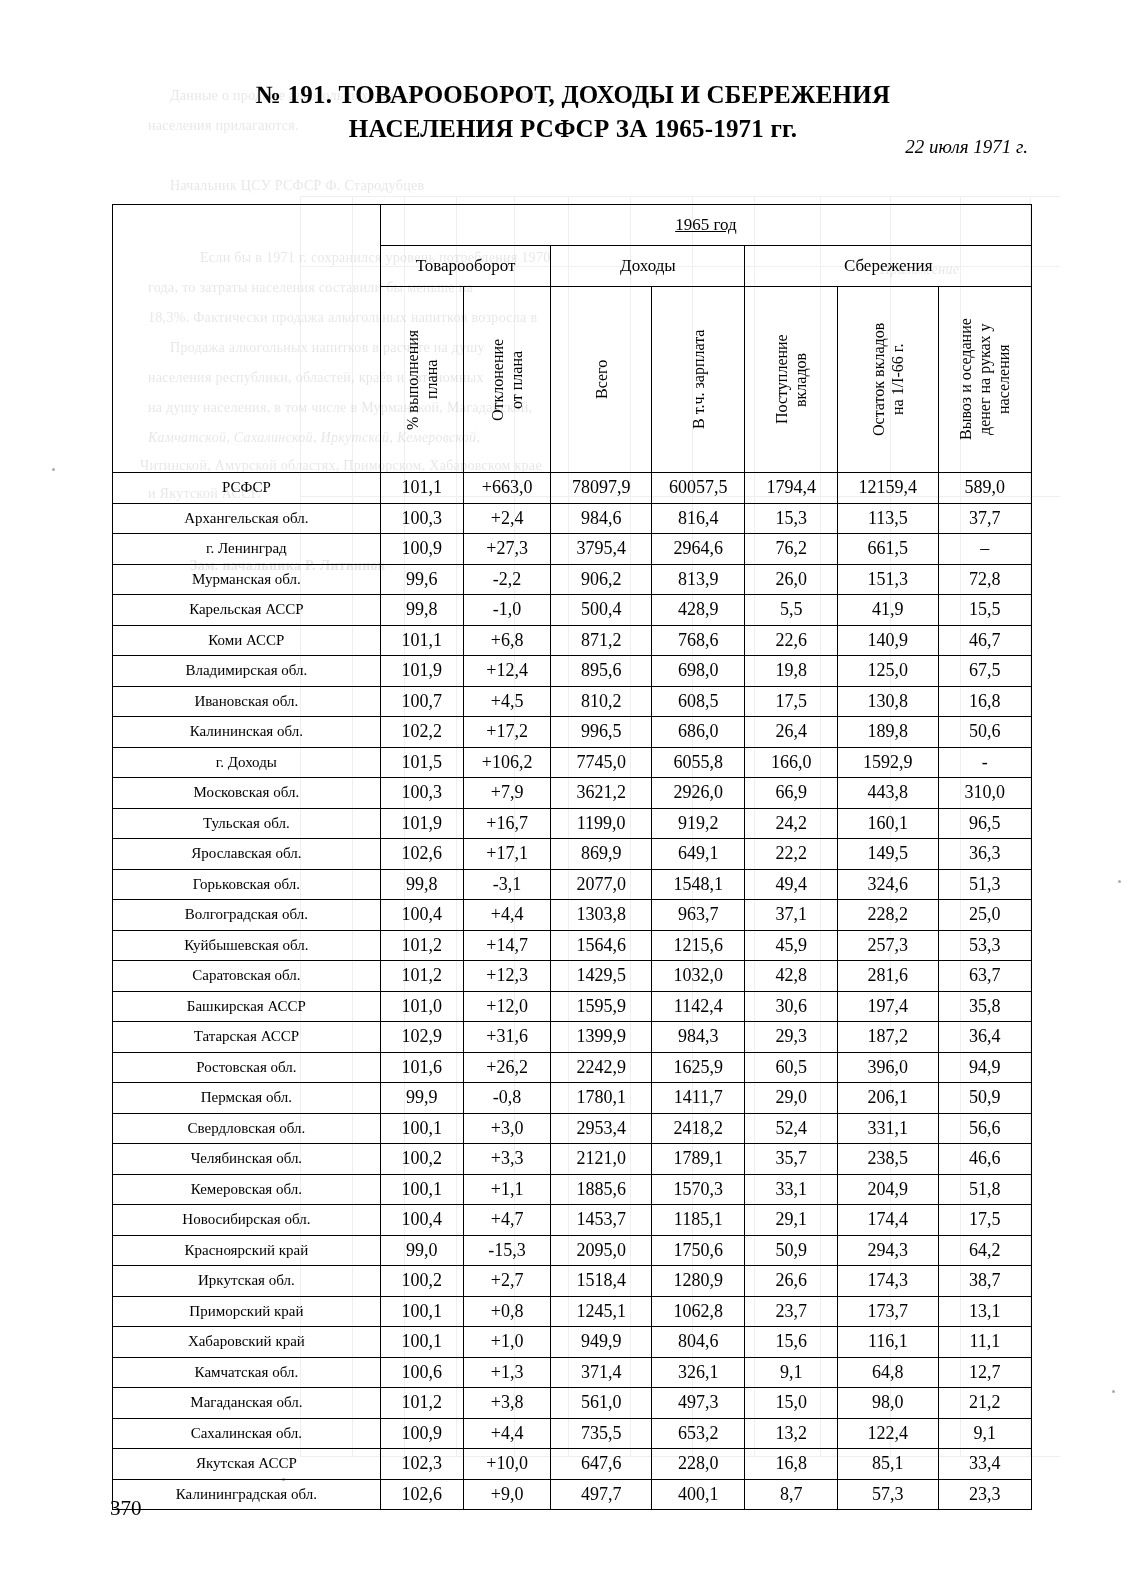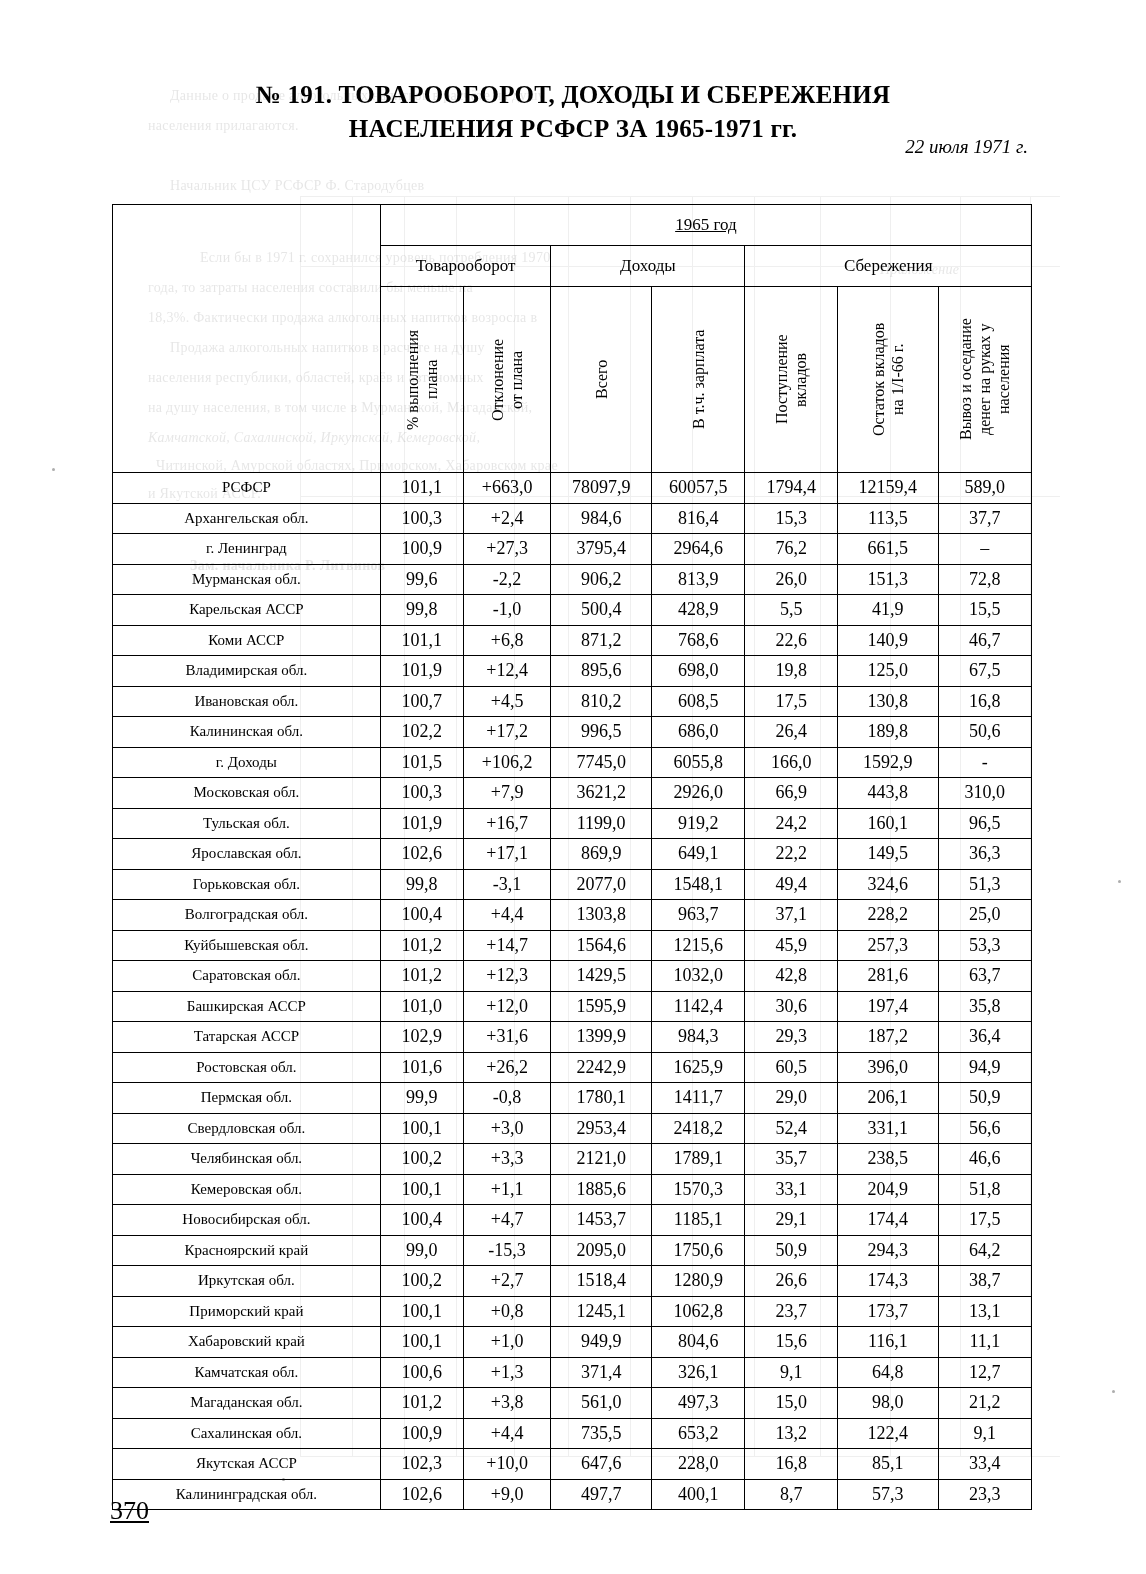--- a/index.html
+++ b/index.html
@@ -116,22 +116,21 @@
   .col-tot   { width: 104px; }
   .col-sal   { width: 96px; }
   .col-post  { width: 96px; }
   .col-rest  { width: 104px; }
   .col-out   { width: 96px; }
 
   .page-number {
     position: absolute;
     left: 110px;
     top: 1496px;
-    font-size: 26px;
-    text-decoration: underline;
+    font-size: 21px;
   }
   .speck {
     position: absolute;
     width: 3px; height: 3px;
     background: #777;
     border-radius: 50%;
     opacity: .6;
   }
 </style>
 </head>
@@ -143,21 +142,21 @@
   <div class="bleed bleed-line" style="left:148px; top:118px;">населения прилагаются.</div>
   <div class="bleed bleed-line" style="left:170px; top:178px;">Начальник ЦСУ РСФСР  Ф. Стародубцев</div>
   <div class="bleed bleed-line" style="left:880px; top:262px; font-style:italic;">Приложение</div>
   <div class="bleed bleed-line" style="left:200px; top:250px;">Если бы в 1971 г. сохранился уровень потребления 1970</div>
   <div class="bleed bleed-line" style="left:148px; top:280px;">года, то затраты населения составили бы меньше на</div>
   <div class="bleed bleed-line" style="left:148px; top:310px;">18,3%. Фактически продажа алкогольных напитков возросла в</div>
   <div class="bleed bleed-line" style="left:170px; top:340px;">Продажа алкогольных напитков в расчёте на душу</div>
   <div class="bleed bleed-line" style="left:148px; top:370px;">населения республики, областей, краёв и автономных</div>
   <div class="bleed bleed-line" style="left:148px; top:400px;">на душу населения, в том числе в Мурманской, Магаданской,</div>
   <div class="bleed bleed-line" style="left:148px; top:430px; font-style:italic;">Камчатской, Сахалинской, Иркутской, Кемеровской,</div>
-  <div class="bleed bleed-line" style="left:156px; top:458px;text-align:center;">Читинской, Амурской областях, Приморском, Хабаровском крае</div>
+  <div class="bleed bleed-line" style="left:140px; top:458px;text-align:center;">Читинской, Амурской областях, Приморском, Хабаровском крае</div>
   <div class="bleed bleed-line" style="left:148px; top:486px;">и Якутской АССР.</div>
   <div class="bleed bleed-line" style="left:190px; top:558px;font-weight:bold;">Зам. начальника  Р. Литвинов</div>
 
   <div class="bleed-grid">
     <div class="v" style="left:0"></div>
       <div class="v" style="left:52px"></div>
     <div class="v" style="left:104px"></div>
       <div class="v" style="left:156px"></div>
     <div class="v" style="left:214px"></div>
       <div class="v" style="left:268px"></div>

